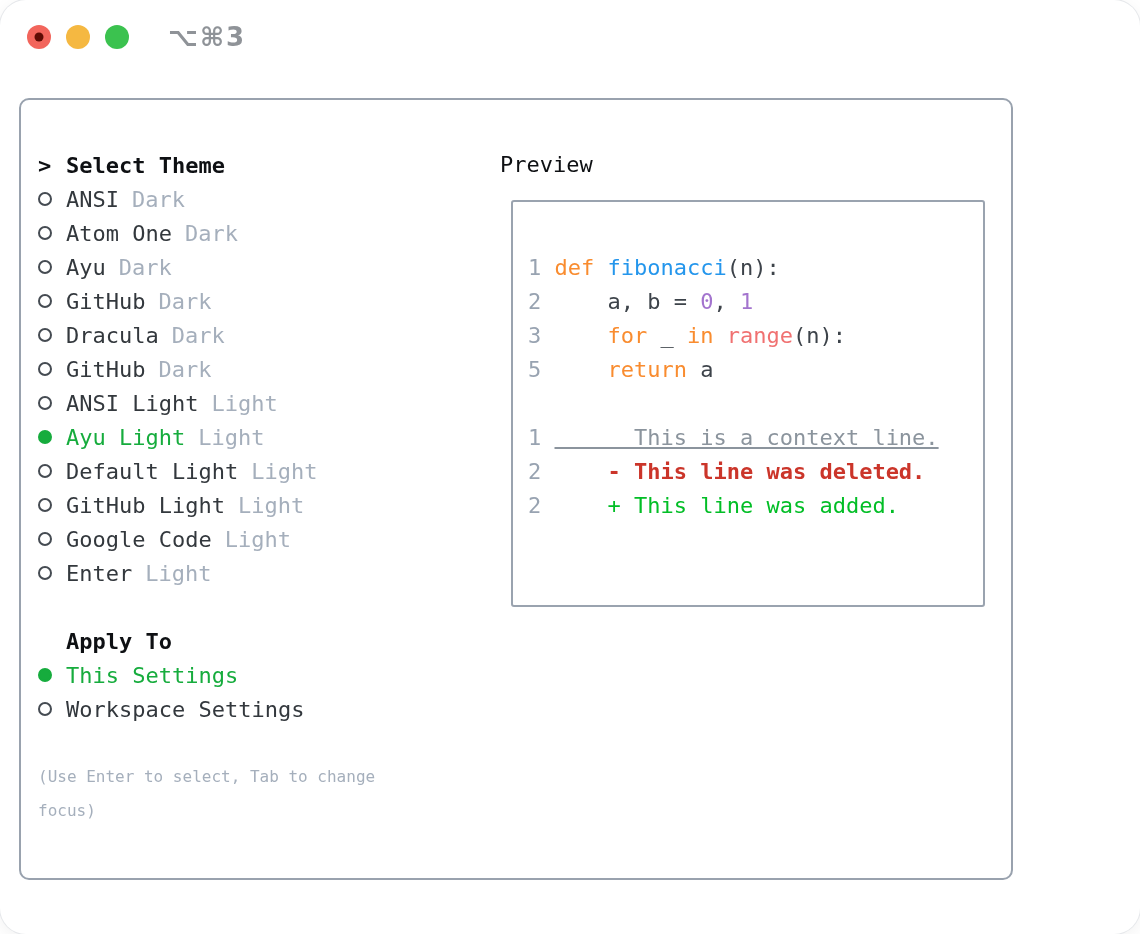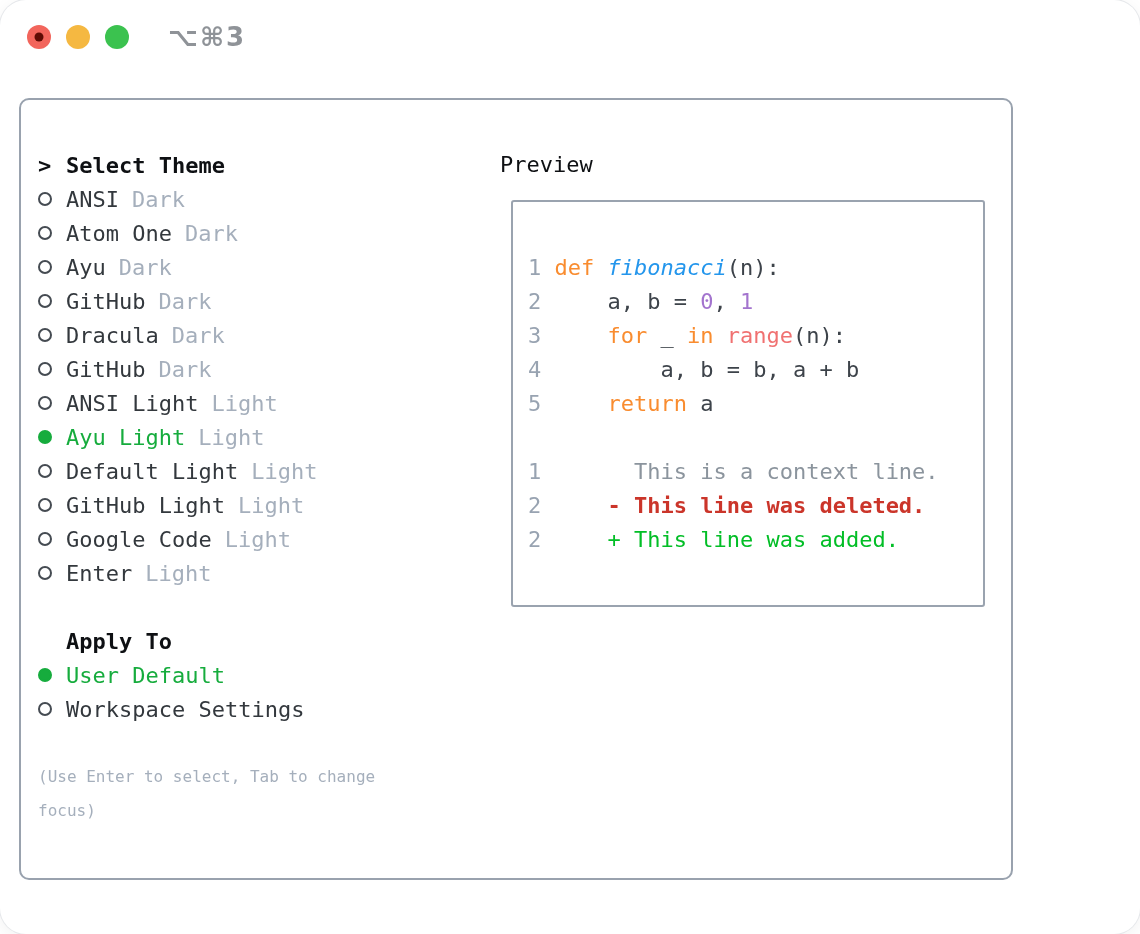--- a/index.html
+++ b/index.html
@@ -79,24 +79,24 @@
   .code-box {
     position:absolute; left:490px; top:100px;
     width:474px; height:407px;
     border:2px solid #9AA3AF; border-radius:3px;
     padding:49px 0 0 15px;
     overflow:hidden;
   }
   .code-line { height:34px; line-height:34px; font-size:22px; white-space:pre; color:var(--code-default); }
   .ln { color:var(--line-number); }
   .tok-keyword { color:var(--keyword); }
-  .tok-function { color:var(--function);font-style:italic; }
+  .tok-function { color:var(--function); }
   .tok-number { color:var(--number); }
   .tok-builtin { color:var(--builtin); }
-  .tok-context { color:var(--context); }
+  .tok-context { color:var(--context);text-decoration:underline; }
   .tok-deleted { color:var(--deleted);font-weight:bold; }
   .tok-added { color:var(--added); }
 </style>
 </head>
 <body>
 
 <div class="window">
 
   <div class="traffic">
     <span class="light red">
@@ -131,36 +131,35 @@
         </div>
 
       <div class="spacer"></div>
 
       <div class="row header-row">
         <span class="marker"></span>
         <span>Apply To</span>
       </div>
 
       <div>
-          <div class="row selected"><span class="marker"><span class="circle"></span></span><span class="tname">User Default</span></div>
+          <div class="row selected"><span class="marker"><span class="circle"></span></span><span class="tname">This Settings</span></div>
           <div class="row"><span class="marker"><span class="circle"></span></span><span class="tname">Workspace Settings</span></div>
         </div>
 
       <div class="spacer"></div>
 
       <div class="hint">(Use Enter to select, Tab to change focus)</div>
     </div>
 
     <div class="preview-label">Preview</div>
 
     <div class="code-box">
         <div class="code-line"><span class="ln">1</span> <span class="tok-keyword">def</span><span> </span><span class="tok-function">fibonacci</span><span>(n):</span></div>
         <div class="code-line"><span class="ln">2</span> <span>    a, b = </span><span class="tok-number">0</span><span>, </span><span class="tok-number">1</span></div>
         <div class="code-line"><span class="ln">3</span> <span>    </span><span class="tok-keyword">for</span><span> _ </span><span class="tok-keyword">in</span><span> </span><span class="tok-builtin">range</span><span>(n):</span></div>
-        <div class="code-line"><span class="ln">4</span> <span>        a, b = b, a + b</span></div>
         <div class="code-line"><span class="ln">5</span> <span>    </span><span class="tok-keyword">return</span><span> a</span></div>
         <div class="code-line"><span class="ln"></span> </div>
         <div class="code-line"><span class="ln">1</span> <span class="tok-context">      This is a context line.</span></div>
         <div class="code-line"><span class="ln">2</span> <span class="tok-deleted">    - This line was deleted.</span></div>
         <div class="code-line"><span class="ln">2</span> <span class="tok-added">    + This line was added.</span></div>
       </div>
 
   </div>
 </div>
 

